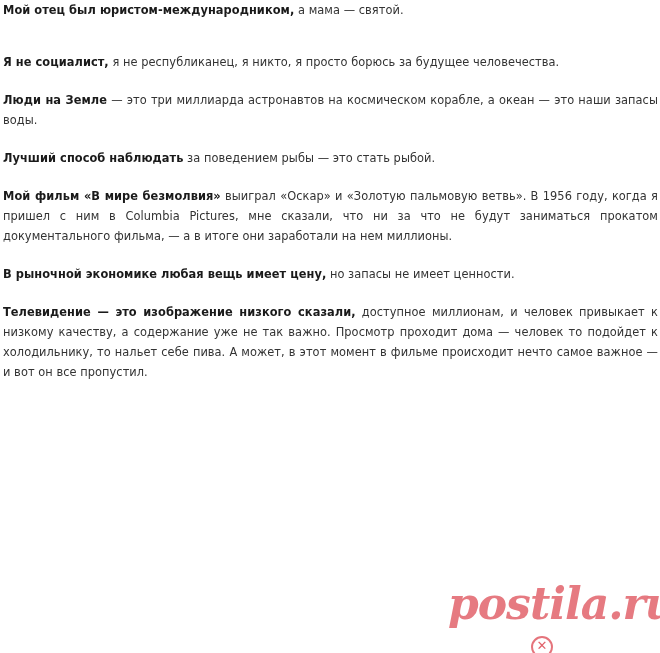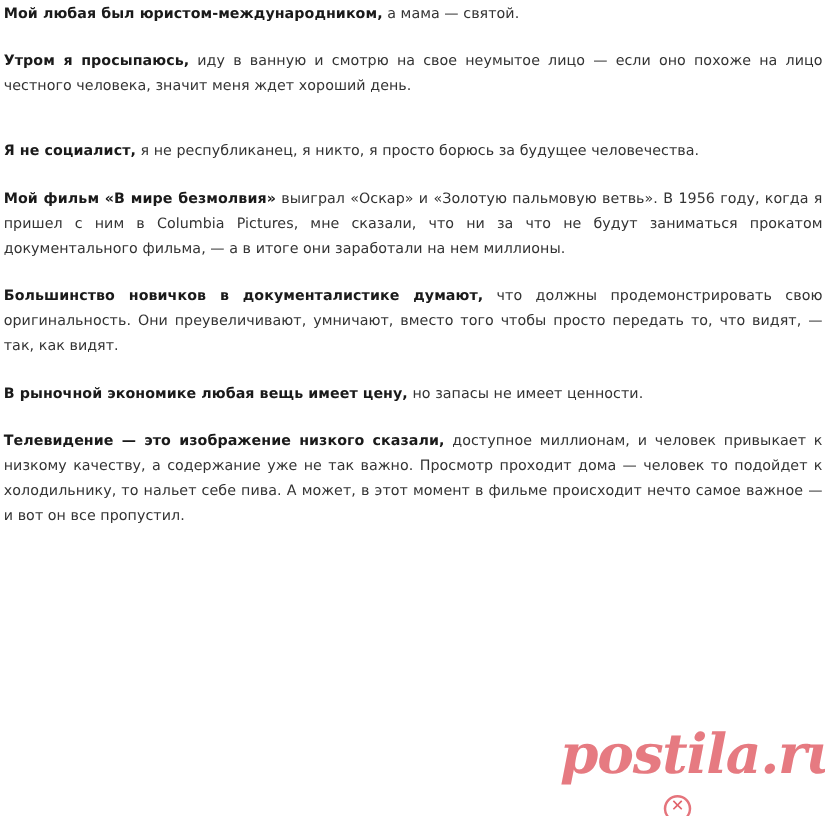--- a/index.html
+++ b/index.html
@@ -58,32 +58,32 @@
     font-size: 13px;
     line-height: 16px;
     text-align: center;
     font-family: "DejaVu Sans", sans-serif;
   }
 </style>
 </head>
 <body>
 
 <div class="content">
-  <p class="para" style="top:0"><b>Мой любая был юристом-международником,</b><span> а мама — святой.</span></p>
+  <p class="para" style="top:0"><b>Мой отец был юристом-международником,</b><span> а мама — святой.</span></p>
 
-  <p class="para" style="margin-top:18px"><b>Утром я просыпаюсь,</b><span> иду в ванную и смотрю на свое неумытое лицо — если оно похоже на лицо честного человека, значит меня ждет хороший день.</span></p>
 
   <p class="para" style="margin-top:32px"><b>Я не социалист,</b><span> я не республиканец, я никто, я просто борюсь за будущее человечества.</span></p>
 
+  <p class="para" style="margin-top:18px"><b>Люди на Земле</b><span> — это три миллиарда астронавтов на космическом корабле, а океан — это наши запасы воды.</span></p>
 
 
+  <p class="para" style="margin-top:18px"><b>Лучший способ наблюдать</b><span> за поведением рыбы — это стать рыбой.</span></p>
 
   <p class="para" style="margin-top:18px"><b>Мой фильм «В мире безмолвия»</b><span> выиграл «Оскар» и «Золотую пальмовую ветвь». В 1956 году, когда я пришел с ним в Columbia Pictures, мне сказали, что ни за что не будут заниматься прокатом документального фильма, — а в итоге они заработали на нем миллионы.</span></p>
 
-  <p class="para" style="margin-top:18px"><b>Большинство новичков в документалистике думают,</b><span> что должны продемонстрировать свою оригинальность. Они преувеличивают, умничают, вместо того чтобы просто передать то, что видят, — так, как видят.</span></p>
 
   <p class="para" style="margin-top:18px"><b>В рыночной экономике любая вещь имеет цену,</b><span> но запасы не имеет ценности.</span></p>
 
 
   <p class="para" style="margin-top:18px"><b>Телевидение — это изображение низкого сказали,</b><span> доступное миллионам, и человек привыкает к низкому качеству, а содержание уже не так важно. Просмотр проходит дома — человек то подойдет к холодильнику, то нальет себе пива. А может, в этот момент в фильме происходит нечто самое важное — и вот он все пропустил.</span></p>
 
 </div>
 
 <div class="watermark">postila.ru</div>
 <div class="wm-close">✕</div>

